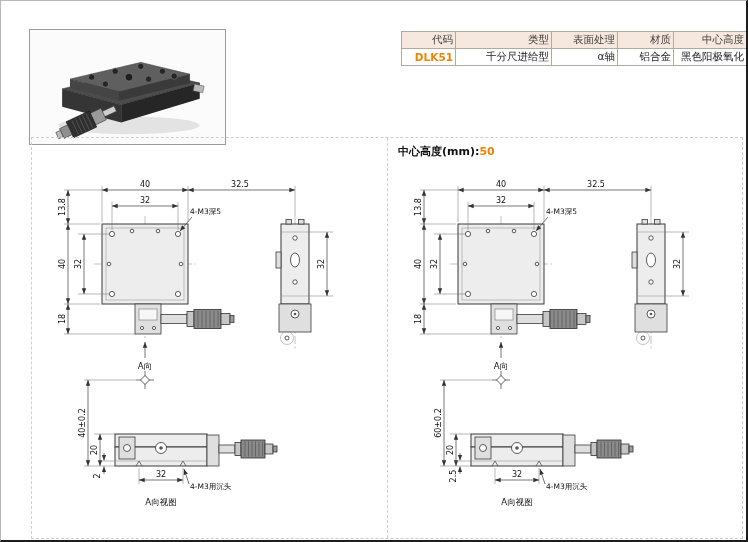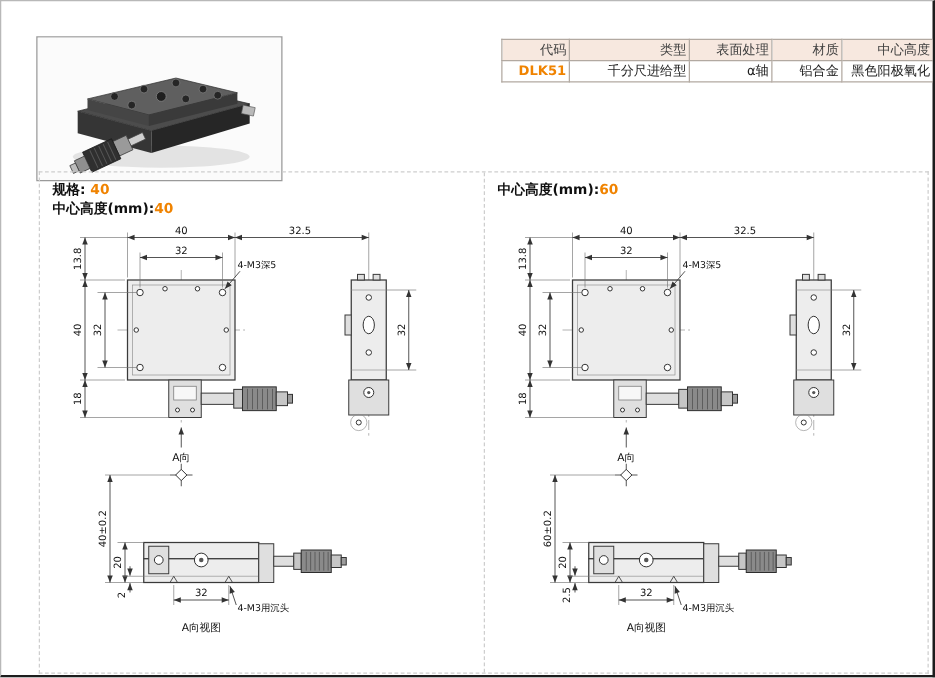--- a/index.html
+++ b/index.html
@@ -113,29 +113,20 @@
         <td>α轴</td>
         <td>铝合金</td>
         <td>黑色阳极氧化</td>
       </tr>
     </tbody>
   </table>
 
   <div class="drawings">
 
     <section class="section">
-      <div class="labels">
-        <div>
-          <span>规格:</span>
-          <span class="orange">40</span>
-        </div>
-        <div>
-          <span>中心高度(mm):</span><span class="orange">40</span>
-        </div>
-      </div>
       <div class="drawing-wrap">
   <svg class="drawing" viewBox="0 0 335 340" width="335" height="340">
     <defs>
       <marker id="arr" viewBox="0 0 10 10" refX="9.5" refY="5" markerWidth="9" markerHeight="9" orient="auto-start-reverse">
         <path d="M0.5,1.5 L9.5,5 L0.5,8.5 z" fill="#333"></path>
       </marker>
     </defs>
 
     <g>
       <line class="cl" x1="54" y1="92" x2="156" y2="92"></line>
@@ -282,21 +273,21 @@
 
       <text class="cap" x="121" y="333">A向视图</text>
     </g>
   </svg>
 </div>
     </section>
 
     <section class="section">
       <div class="labels">
         <div>
-          <span>中心高度(mm):</span><span class="orange">60</span>
+          <span>中心高度(mm):</span><span class="orange">50</span>
         </div>
       </div>
       <div class="drawing-wrap">
   <svg class="drawing" viewBox="0 0 335 340" width="335" height="340">
     <defs>
       <marker id="arr" viewBox="0 0 10 10" refX="9.5" refY="5" markerWidth="9" markerHeight="9" orient="auto-start-reverse">
         <path d="M0.5,1.5 L9.5,5 L0.5,8.5 z" fill="#333"></path>
       </marker>
     </defs>
 

